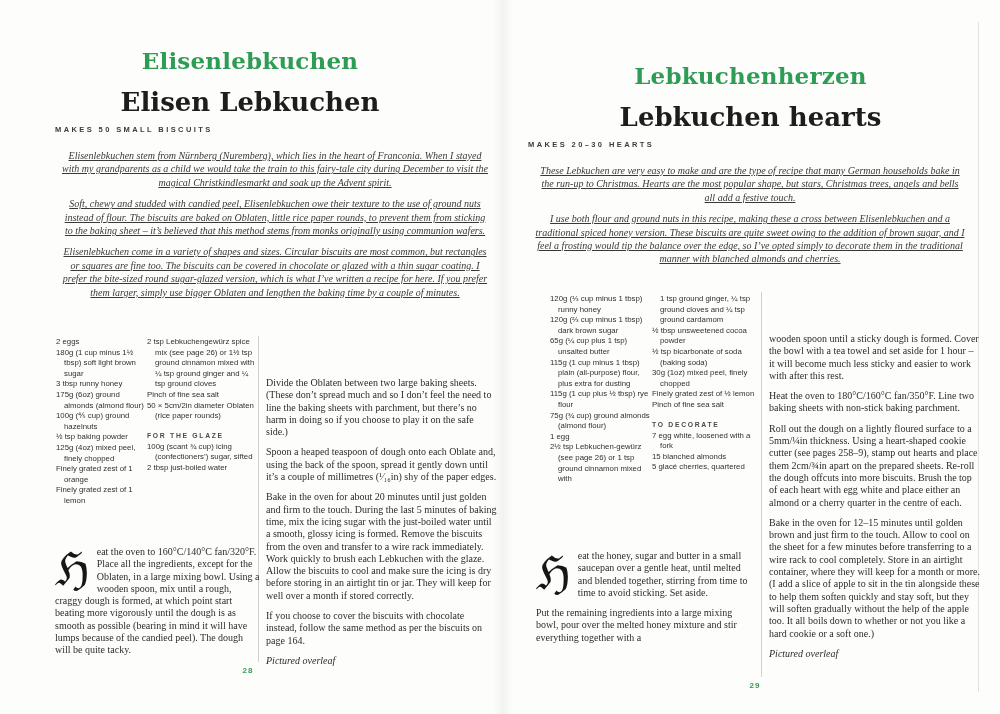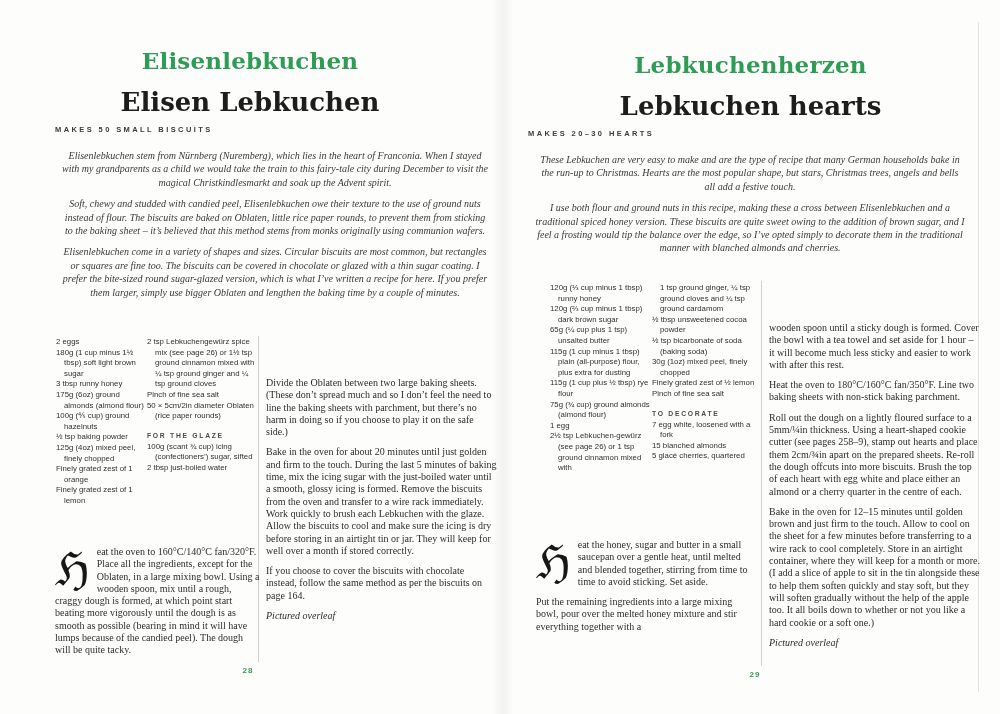--- a/index.html
+++ b/index.html
@@ -17,21 +17,21 @@
   .col-rule{width:1px;background:#d2d2cd;}
   
   .titleblock{text-align:center;}
   .t-de{font:700 23px/25px "DejaVu Serif",serif;letter-spacing:0.2px;}
   .t-en{font:700 26px/27px "DejaVu Serif",serif;color:#1d1d1b;margin-top:16px;}
   .makes{text-align:left;font:700 7.5px/10px "Liberation Sans","DejaVu Sans",sans-serif;
     letter-spacing:2.4px;color:#3c3c3a;}
   
   .intro{font:italic 10px/13.4px "Liberation Serif","DejaVu Serif",serif;
     text-align:center;color:#393936;}
-  .intro p{margin:0 0 8px 0;}
+  .intro p{margin:0 0 8px 0;text-decoration:underline;}
   
   .ing-col{font:7.8px/10.6px "Liberation Sans","DejaVu Sans",sans-serif;color:#30302e;}
   .ing{padding-left:8px;text-indent:-8px;margin:0;}
   .ing.cont{text-indent:0;}
   .ing-head{font:700 6.8px/9px "Liberation Sans","DejaVu Sans",sans-serif;
     letter-spacing:1.7px;color:#4a4a48;margin:9px 0 2px 0;}
   
   .method{font:10px/12.3px "Liberation Serif","DejaVu Serif",serif;color:#2c2c2a;margin-top:38px;}
   .method p{margin:0 0 8px 0;}
   .pictured{font-style:italic;}
@@ -81,33 +81,34 @@
     <div class="ing">50 × 5cm/2in diameter Oblaten (rice paper rounds)</div>
     <div class="ing-head">FOR THE GLAZE</div>
     <div class="ing">100g (scant ¾ cup) icing (confectioners’) sugar, sifted</div>
     <div class="ing">2 tbsp just-boiled water</div>
   </div>
 
   <div class="abs col-rule" style="left:258px;top:336px;height:326px;"></div>
 
   <div class="abs method" style="left:266px;top:339px;width:231px;">
     <p>Divide the Oblaten between two large baking sheets. (These don’t spread much and so I don’t feel the need to line the baking sheets with parchment, but there’s no harm in doing so if you choose to play it on the safe side.)</p>
+    <p>Spoon a heaped teaspoon of dough onto each Oblate and, using the back of the spoon, spread it gently down until it’s a couple of millimetres (¹⁄₁₆in) shy of the paper edges.</p>
     <p>Bake in the oven for about 20 minutes until just golden and firm to the touch. During the last 5 minutes of baking time, mix the icing sugar with the just-boiled water until a smooth, glossy icing is formed. Remove the biscuits from the oven and transfer to a wire rack immediately. Work quickly to brush each Lebkuchen with the glaze. Allow the biscuits to cool and make sure the icing is dry before storing in an airtight tin or jar. They will keep for well over a month if stored correctly.</p>
     <p>If you choose to cover the biscuits with chocolate instead, follow the same method as per the biscuits on page 164.</p>
     <p class="pictured">Pictured overleaf</p>
   </div>
 
   <div class="abs dropblock" style="left:55px;top:546px;width:205px;">
     <p><span class="dropcap">ℌ</span><span>eat the oven to 160°C/140°C fan/320°F. Place all the ingredients, except for the Oblaten, in a large mixing bowl. Using a wooden spoon, mix until a rough, craggy dough is formed, at which point start beating more vigorously until the dough is as smooth as possible (bearing in mind it will have lumps because of the candied peel). The dough will be quite tacky.</span></p>
   </div>
 
   <div class="abs pagenum" style="left:238px;top:666px;width:20px;text-align:center;color:#2f9c55;">28</div>
 </div>
 
-<div class="abs" style="left:500px;top:4px;width:500px;height:532px;">
+<div class="abs" style="left:500px;top:15px;width:500px;height:532px;">
 
   <div class="abs titleblock" style="left:28px;top:48px;width:445px;">
     <div class="t-de" style="color:#2f9c55;">Lebkuchenherzen</div>
     <div class="t-en">Lebkuchen hearts</div>
   </div>
 
   <div class="abs makes" style="left:28px;top:125px;width:445px;">MAKES 20–30 HEARTS</div>
 
   <div class="abs intro" style="left:35px;top:149px;width:430px;">
     <p>These Lebkuchen are very easy to make and are the type of recipe that many German households bake in the run-up to Christmas. Hearts are the most popular shape, but stars, Christmas trees, angels and bells all add a festive touch.</p>

